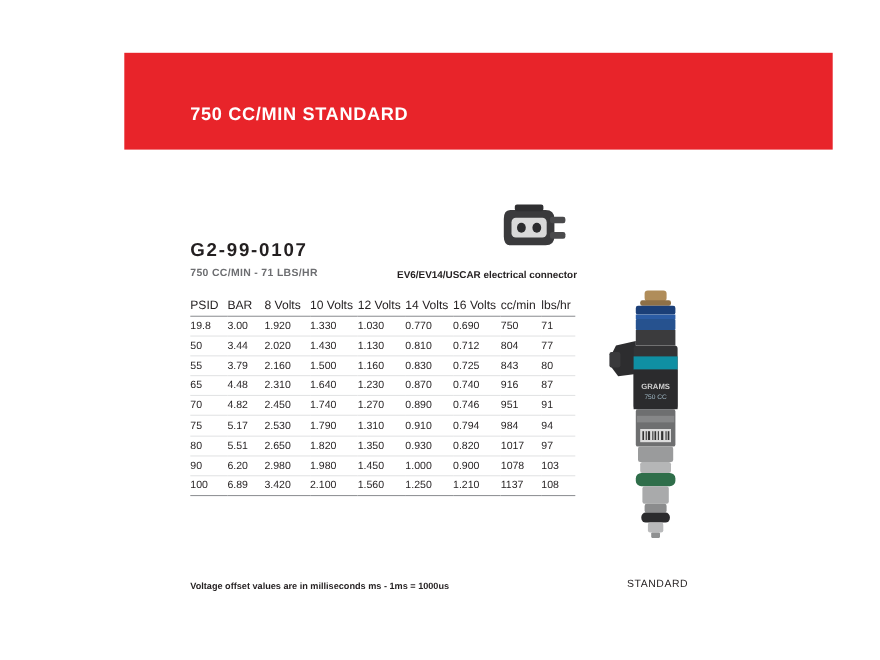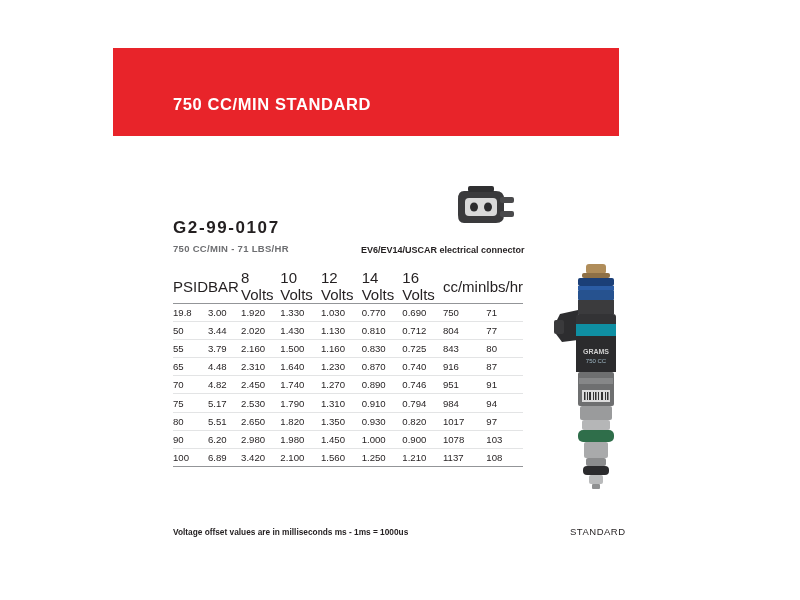--- a/index.html
+++ b/index.html
@@ -14,21 +14,21 @@
     color: #231f20;
     position: relative;
     overflow: hidden;
   }
 
   
   .banner {
     position: absolute;
     left: 113px;
     top: 48px;
-    width: 506px;
+    width: 644px;
     height: 88px;
     background: #e8242a;
   }
   .banner-title {
     position: absolute;
     left: 60px;
     top: 47px;
     font-size: 16.5px;
     font-weight: bold;
     letter-spacing: 0.6px;
@@ -99,21 +99,21 @@
     font-size: 9.3px;
     font-weight: bold;
     height: 20px;
     vertical-align: middle;
     border-top: 1px solid #939598;
     border-bottom: 1px solid #d6d7d9;
     color: #231f20;
   }
   .grp-row th.center { text-align: center; }
   .hdr-row th {
-    font-size: 15px;
+    font-size: 11px;
     font-weight: bold;
     height: 18px;
     vertical-align: middle;
     border-bottom: 1px solid #939598;
     color: #231f20;
   }
   tbody tr td {
     height: 17.1px;
     vertical-align: middle;
     border-bottom: 1px solid #e3e4e5;

